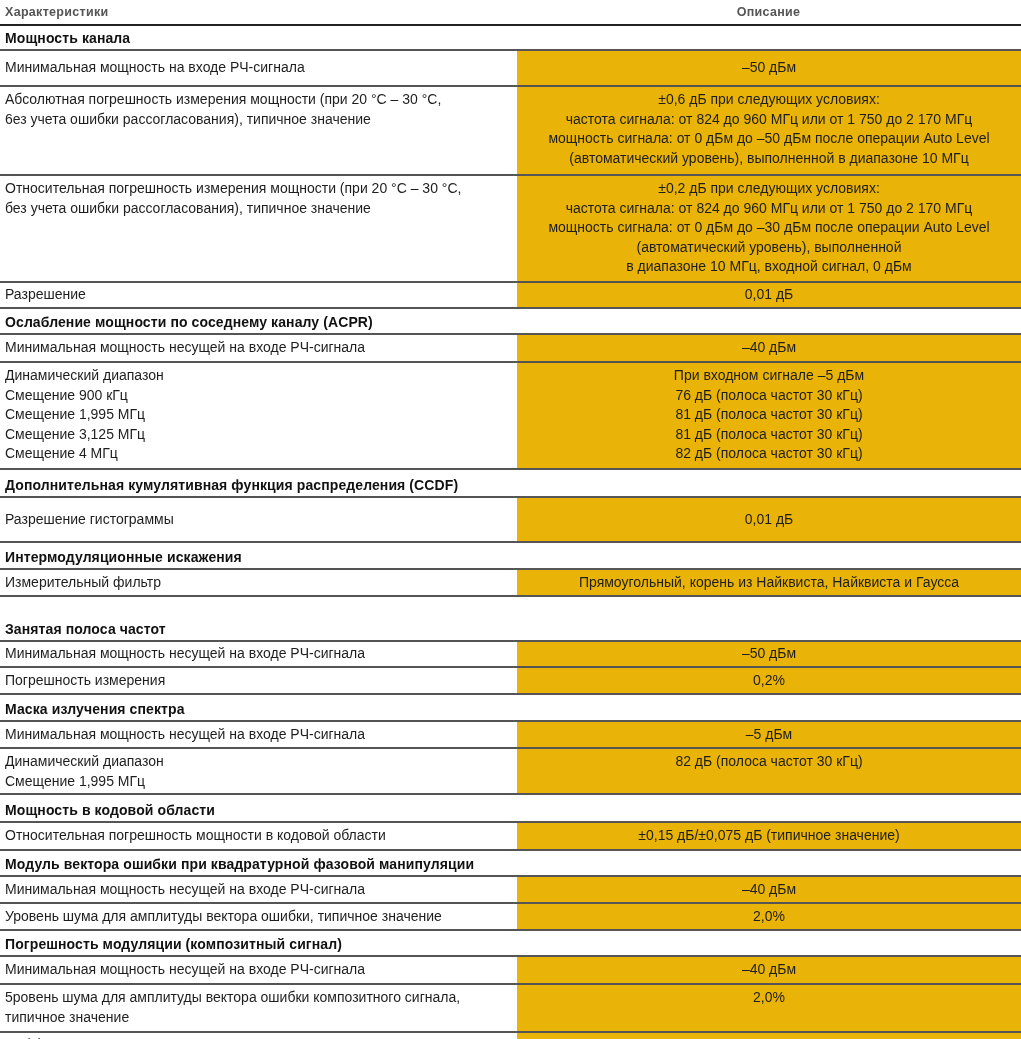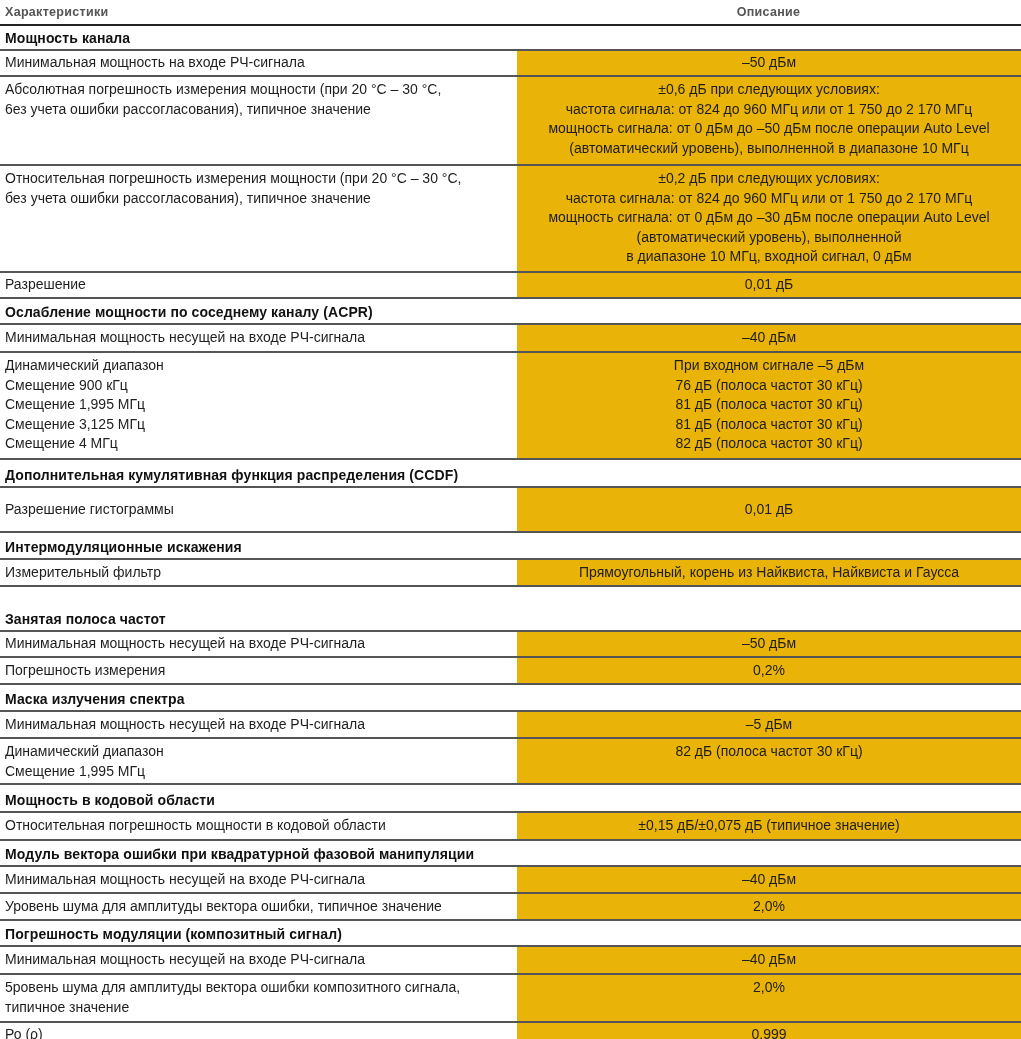--- a/index.html
+++ b/index.html
@@ -46,21 +46,21 @@
   <thead>
     <tr class="hdr">
       <th class="h1">Характеристики</th>
       <th class="h2">Описание</th>
     </tr>
   </thead>
   <tbody id="spec-body">
       <tr class="sec" style="height: 25px;">
         <td colspan="2">Мощность канала</td>
       </tr>
-      <tr class="row single" style="height: 26px;">
+      <tr class="row single" style="height: 36px;">
         <td class="name">
           <span class="line">Минимальная мощность на входе РЧ-сигнала</span>
         </td>
         <td class="val">
           <span class="line">–50 дБм</span>
         </td>
       </tr>
       <tr class="row" style="height: 89px;">
         <td class="name">
           <span class="line">Абсолютная погрешность измерения мощности (при 20 °C – 30 °C,</span>

